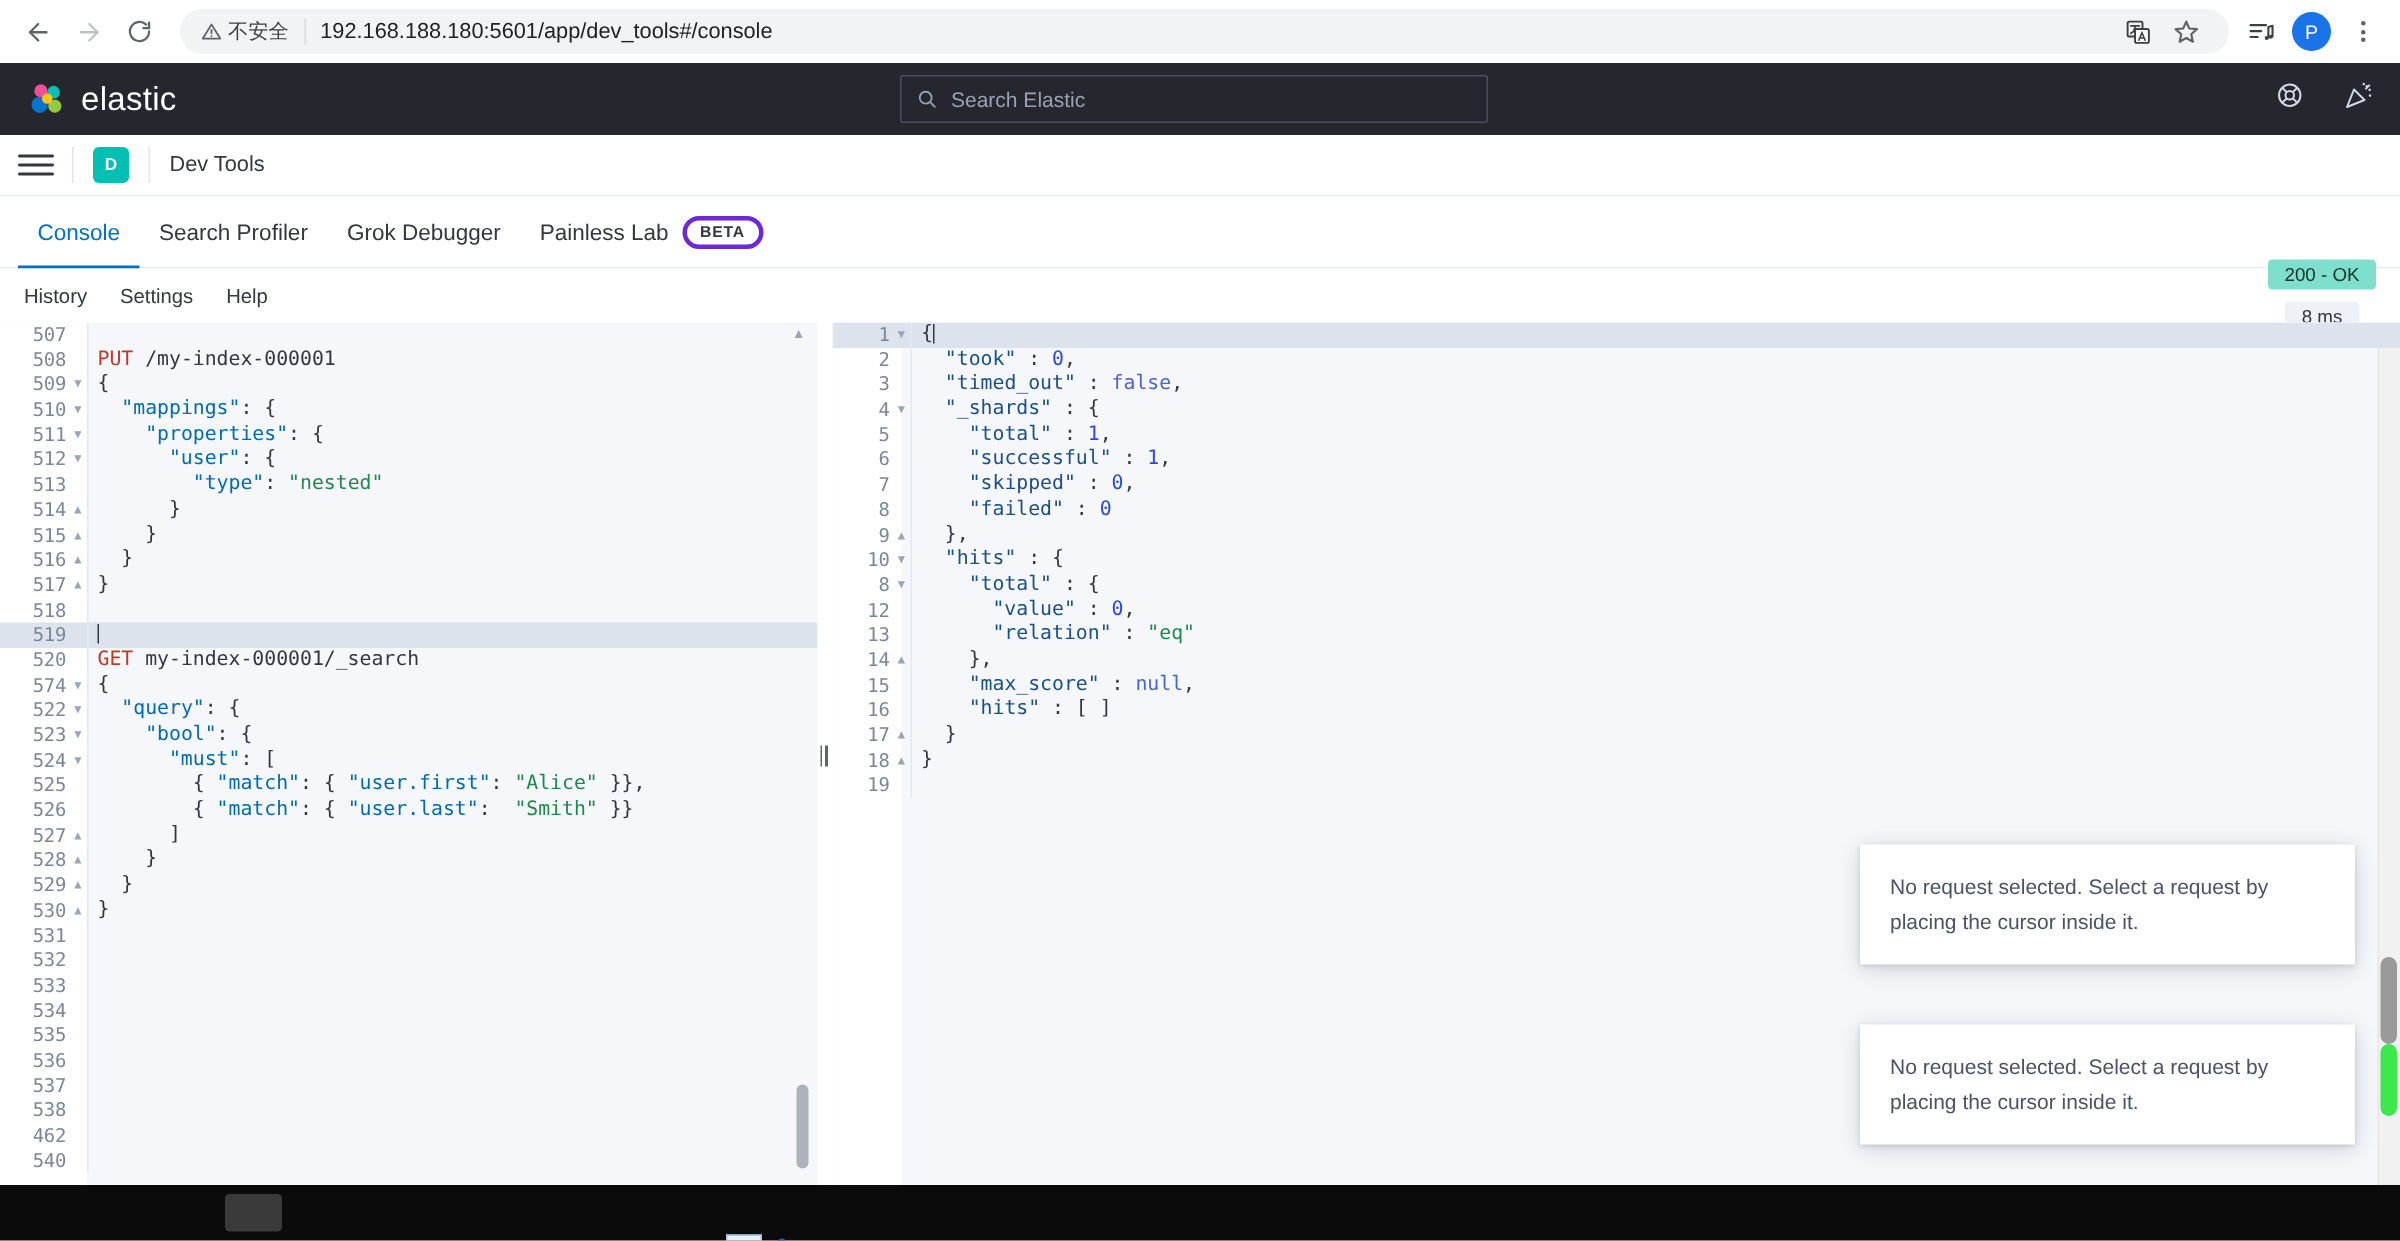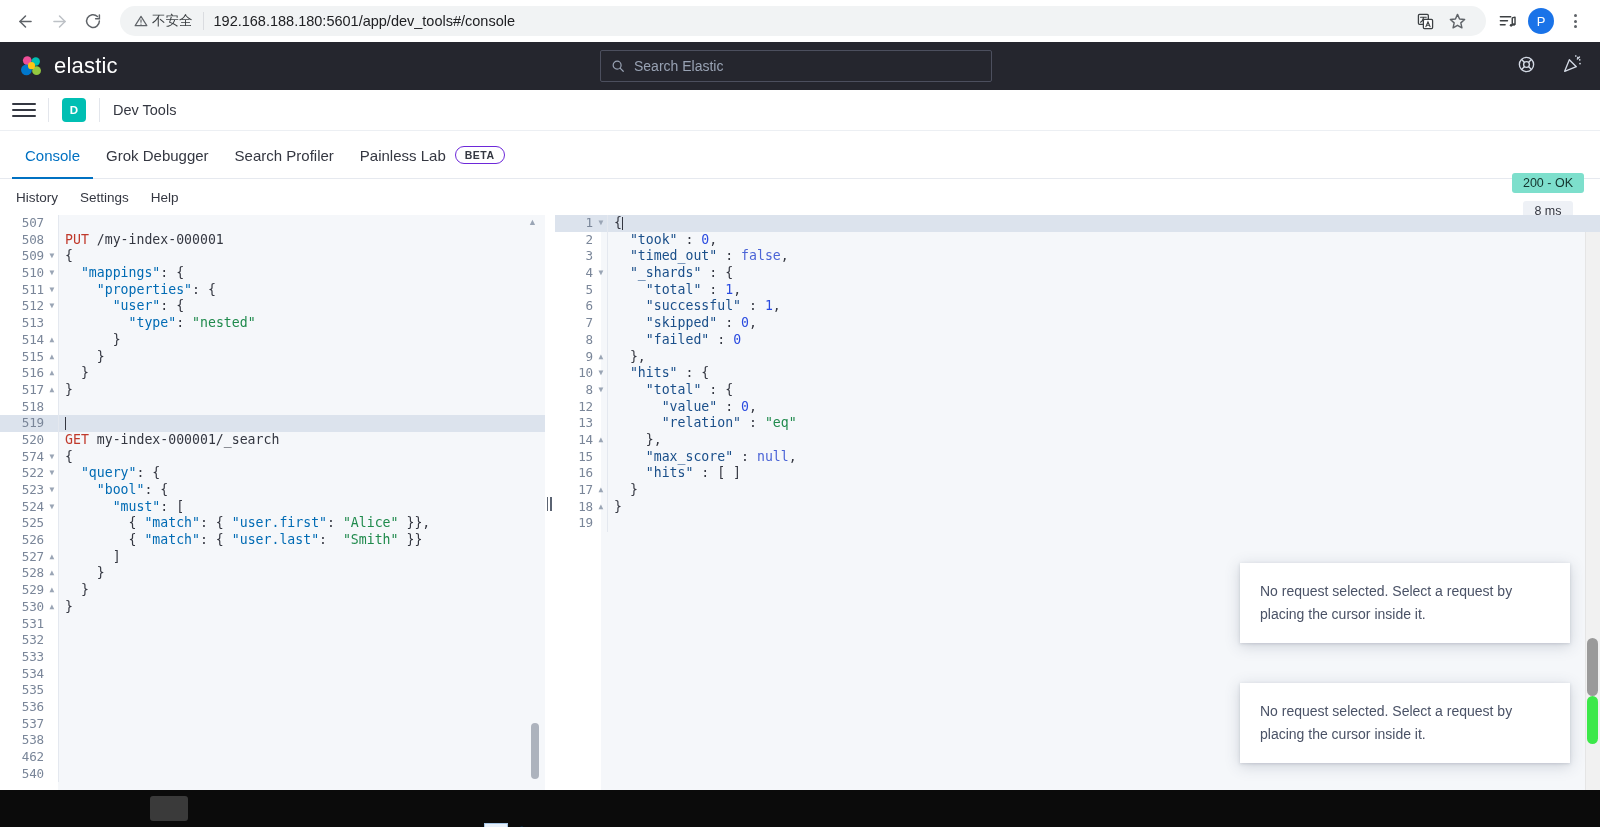--- a/index.html
+++ b/index.html
@@ -78,21 +78,21 @@
     height:48px; background:#ffffff; display:flex; align-items:flex-end;
     padding-left:12px; border-bottom:1px solid #e6e9ef;
   }
   .tab {
     height:46px; display:flex; align-items:center; gap:9px;
     padding:0 13px; font-size:15px; color:#343741;
     border-bottom:2px solid transparent; position:relative; top:1px;
   }
   .tab.active { color:#0071c2; border-bottom-color:#0071c2; font-weight:400; }
   .beta-pill {
-    border:1px solid #6d28d9; border-radius:11px; padding:2px 9px;
+    border:3px solid #6d28d9; border-radius:11px; padding:2px 9px;
     font-size:10.5px; font-weight:700; letter-spacing:.5px; color:#343741;
   }
 
   
   .console-toolbar {
     height:36px; background:#ffffff; display:flex; align-items:center;
     padding:0 16px; gap:22px; position:relative;
   }
   .tb-link { font-size:13.5px; color:#343741; }
   .status-wrap { margin-left:auto; display:flex; align-items:center; gap:8px;flex-direction:column; }
@@ -304,24 +304,24 @@
   <div class="app-badge">D</div>
   <span class="vsep"></span>
   <span class="app-title">Dev Tools</span>
 </div>
 
 <div class="tabs-row">
   <div class="tab active">
     <span>Console</span>
   </div>
   <div class="tab">
+    <span>Search Profiler</span>
+  </div>
+  <div class="tab">
     <span>Grok Debugger</span>
-  </div>
-  <div class="tab">
-    <span>Search Profiler</span>
   </div>
   <div class="tab">
     <span>Painless Lab</span>
     <span class="beta-pill">BETA</span>
   </div>
 </div>
 
 <div class="console-toolbar">
   <span class="tb-link">History</span>
   <span class="tb-link">Settings</span>

